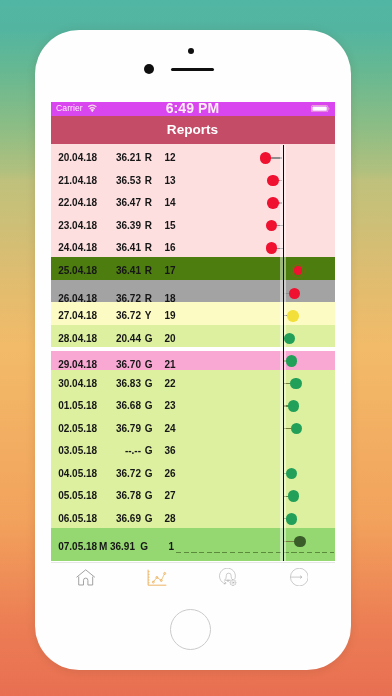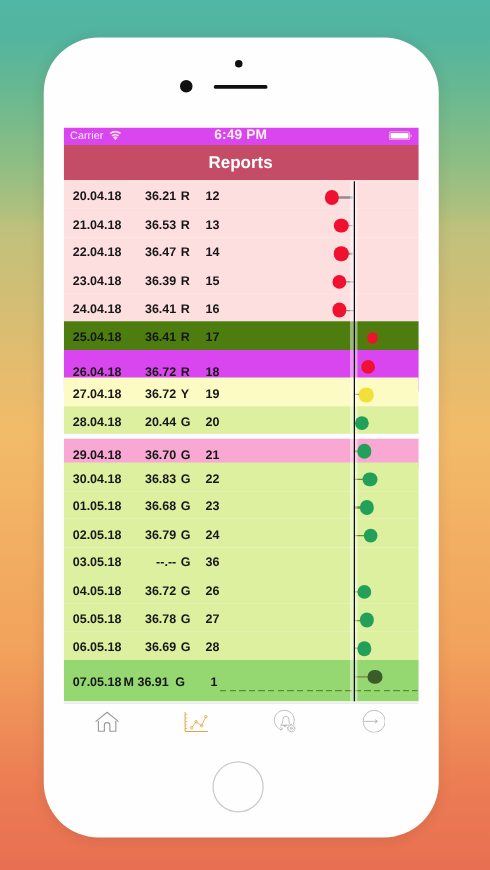--- a/index.html
+++ b/index.html
@@ -21,21 +21,21 @@
   .speaker{position:absolute;background:#100f0f;border-radius:2.2px;}
   .homebtn{position:absolute;border-radius:50%;border:1.1px solid #cbcbcb;box-sizing:border-box;background:#fefefe;}
 
   
   .screen{position:absolute;left:50.5px;top:101.5px;width:284px;height:497px;
           overflow:hidden;background:#fff;}
 
   .statusbar{position:relative;height:14.2px;background:#d946ef;color:#fdf1f4;}
   .sb-left{position:absolute;left:5.6px;top:1.6px;font-size:8.6px;line-height:10px;letter-spacing:.05px;}
   .sb-wifi{position:absolute;left:36.6px;top:2.3px;line-height:0;}
-  .sb-mid{position:absolute;left:0;right:0;top:1.6px;text-align:center;font-size:11px;line-height:10px;font-weight:bold;letter-spacing:.1px;}
+  .sb-mid{position:absolute;left:0;right:0;top:1.6px;text-align:center;font-size:14px;line-height:10px;font-weight:bold;letter-spacing:.1px;}
   .sb-batt{position:absolute;right:4.3px;top:3.7px;line-height:0;}
 
   .navbar{height:28.8px;background:#c54c67;color:#fff;position:relative;}
   .navtitle{position:absolute;left:0;right:0;top:6.6px;text-align:center;
             font-size:13.6px;line-height:15px;font-weight:bold;letter-spacing:0px;}
 
   .listarea{position:relative;height:417px;}
   .row{position:relative;box-sizing:border-box;}
   .cell{position:absolute;font-size:10px;line-height:10px;font-weight:bold;color:#161616;
         white-space:nowrap;top:50%;transform:translateY(-50%);margin-top:2.4px;}
@@ -142,21 +142,21 @@
         <div class="dot" style="left: 215.25px; top: 97.925px; width: 11.5px; height: 11.5px; background: rgb(240, 16, 48);"></div>
         <div class="row" style="position: absolute; left: 0px; top: 112.75px; width: 284px; height: 22.55px; background: #4d7c0f;">
           <span class="cell c-date">25.04.18</span>
           <span class="cell c-temp">36.41</span>
           <span class="cell c-ind">R</span>
           <span class="cell c-day">17</span>
           <span class="cell c-note">Ov</span>
         </div>
         <div class="halo" style="left: 240.5px; top: 119.425px; width: 13.6px; height: 13.6px; border: 1.1px solid rgba(198, 72, 18, 0.3); box-sizing: border-box;"></div>
         <div class="dot" style="left: 243px; top: 121.925px; width: 8.6px; height: 8.6px; background: rgb(240, 16, 48);"></div>
-        <div class="row" style="position: absolute; left: 0px; top: 135.3px; width: 284px; height: 33px; background: #d946ef;">
+        <div class="row" style="position: absolute; left: 0px; top: 135.3px; width: 284px; height: 33px; background: #a3a3a3;">
           <span class="cell c-date">26.04.18</span>
           <span class="cell c-temp">36.72</span>
           <span class="cell c-ind">R</span>
           <span class="cell c-day">18</span>
         </div>
         <div class="tick" style="left: 232px; top: 148.125px; width: 11.9px; background: rgb(141, 141, 141);"></div>
         <div class="dot" style="left: 238.15px; top: 143.025px; width: 11.5px; height: 11.5px; background: rgb(240, 16, 48);"></div>
         <div class="row" style="position: absolute; left: 0px; top: 157.85px; width: 284px; height: 22.55px; background: rgb(253, 251, 196);">
           <span class="cell c-date">27.04.18</span>
           <span class="cell c-temp">36.72</span>

